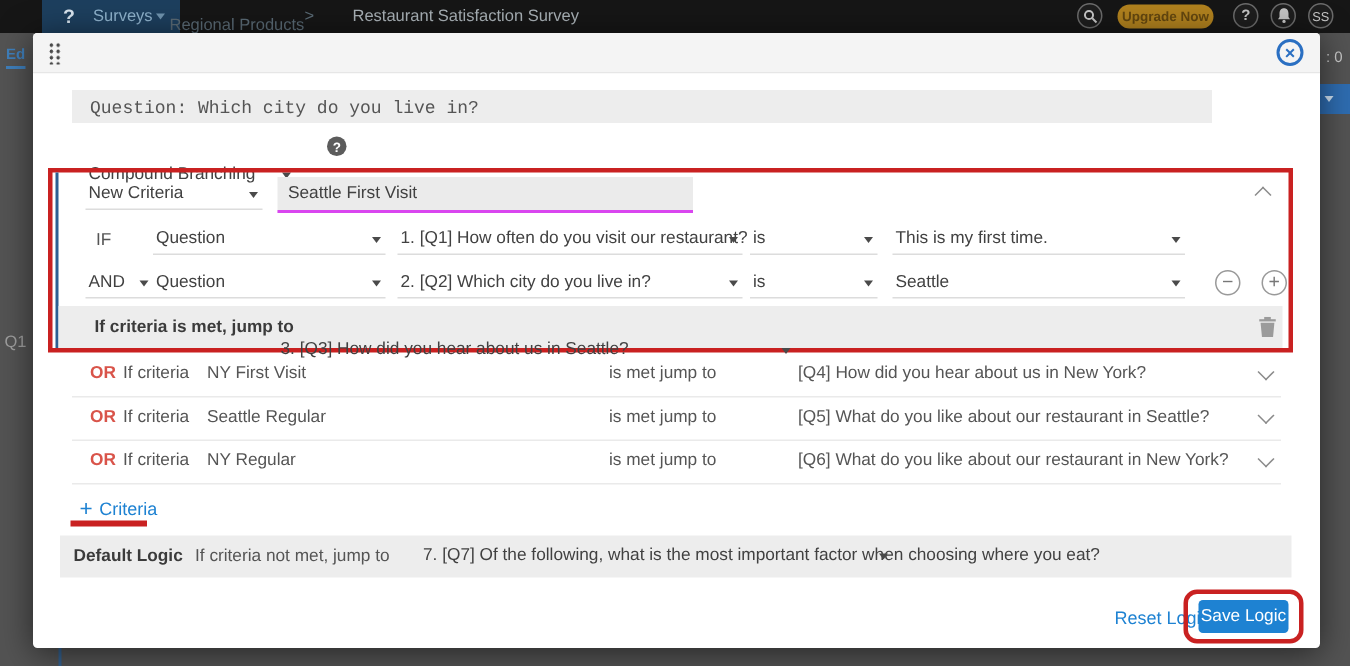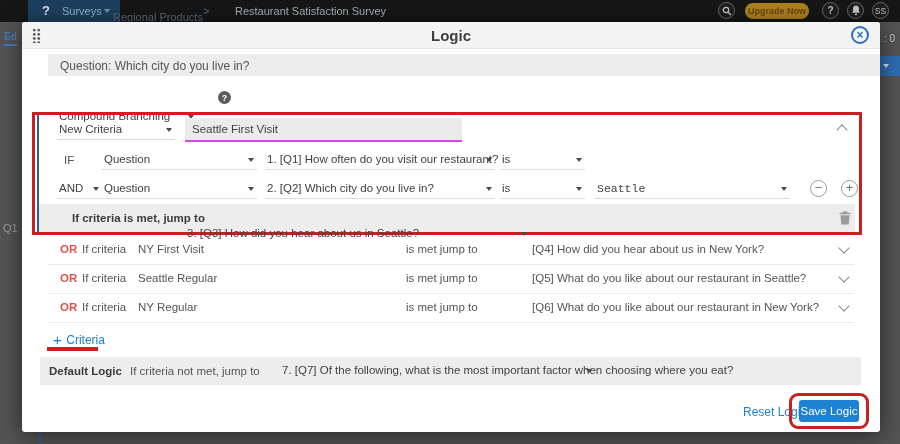--- a/index.html
+++ b/index.html
@@ -91,27 +91,26 @@
 <span class="abs" style="left:3px;top:222px;font-size:11px;color:#9f9f9f;">Q1</span>
 <span class="abs" style="left:884px;top:33px;font-size:10px;color:#c9c9c9;">: 0</span>
 <div class="abs" style="left:879px;top:56px;width:21px;height:20px;background:#2e6cb0;">
   <span class="caret" style="position:absolute;left:4px;top:8px;border-top-color:#cfe2f3;"></span>
 </div>
 <div class="abs" style="left:39px;top:432px;width:2px;height:12px;background:#33608e;"></div>
 
 <div class="modal">
   <div class="mheader">
     <div class="drag"></div>
-    <div class="mtitle">Logic</div>
     <div class="close">
       <span>×</span>
     </div>
   </div>
 
-  <div class="bar" style="left:26px;top:32px;width:832px;height:22px;">
+  <div class="bar" style="left:26px;top:38px;width:760px;height:22px;font-family:Liberation Mono, monospace;">
     <span class="lbl" style="left:12px;top:5px;font-size:12px;">Question: Which city do you live in?</span>
   </div>
 
   <div class="dd noline" style="left:35px;top:66px;width:140px;margin-top:19px;">
     <span class="t">Compound Branching</span>
     <span class="caret"></span>
   </div>
   <div class="help-dark" style="left:196px;top:69px;">
     <span>?</span>
   </div>
@@ -134,50 +133,54 @@
     <span class="caret"></span>
   </div>
   <div class="dd" style="left:243px;top:128px;width:230px;">
     <span class="t">1. [Q1] How often do you visit our restaurant?</span>
     <span class="caret"></span>
   </div>
   <div class="dd" style="left:478px;top:128px;width:85px;">
     <span class="t">is</span>
     <span class="caret"></span>
   </div>
+  <div class="dd" style="left:573px;top:128px;width:195px;">
+    <span class="t">This is my first time.</span>
+    <span class="caret"></span>
+  </div>
 
   <div class="dd" style="left:35px;top:157px;width:45px;">
     <span class="t">AND</span>
     <span class="caret"></span>
   </div>
   <div class="dd" style="left:80px;top:157px;width:155px;">
     <span class="t">Question</span>
     <span class="caret"></span>
   </div>
   <div class="dd" style="left:243px;top:157px;width:230px;">
     <span class="t">2. [Q2] Which city do you live in?</span>
     <span class="caret"></span>
   </div>
   <div class="dd" style="left:478px;top:157px;width:85px;">
     <span class="t">is</span>
     <span class="caret"></span>
   </div>
-  <div class="dd" style="left:573px;top:157px;width:195px;font-family:Liberation Mono, monospace;">
+  <div class="dd" style="left:573px;top:157px;width:195px;">
     <span class="t">Seattle</span>
     <span class="caret"></span>
   </div>
   <div class="circle-btn" style="left:788px;top:158px;">
     <span>−</span>
   </div>
   <div class="circle-btn" style="left:819px;top:158px;">
     <span>+</span>
   </div>
 
   <div class="bar" style="left:17px;top:182px;width:816px;height:28px;">
-    <span class="lbl" style="left:24px;top:8px;font-weight:bold;color:#3b3b3b;margin-left:9px;">If criteria is met, jump to</span>
+    <span class="lbl" style="left:24px;top:8px;font-weight:bold;color:#3b3b3b;">If criteria is met, jump to</span>
     <div class="dd noline" style="left:146px;top:20px;width:345px;">
       <span class="t">3. [Q3] How did you hear about us in Seattle?</span>
       <span class="caret"></span>
     </div>
     <svg class="abs" style="left:800px;top:7px;" width="12" height="14" viewBox="0 0 12 14">
       <rect x="3.8" y="0.3" width="4.4" height="2" fill="#9b9b9b"></rect>
       <rect x="0.5" y="1.8" width="11" height="1.5" fill="#9b9b9b"></rect>
       <path d="M1.4 4.2 h9.2 l-0.9 9.4 h-7.4 Z" fill="#9b9b9b"></path>
     </svg>
   </div>

